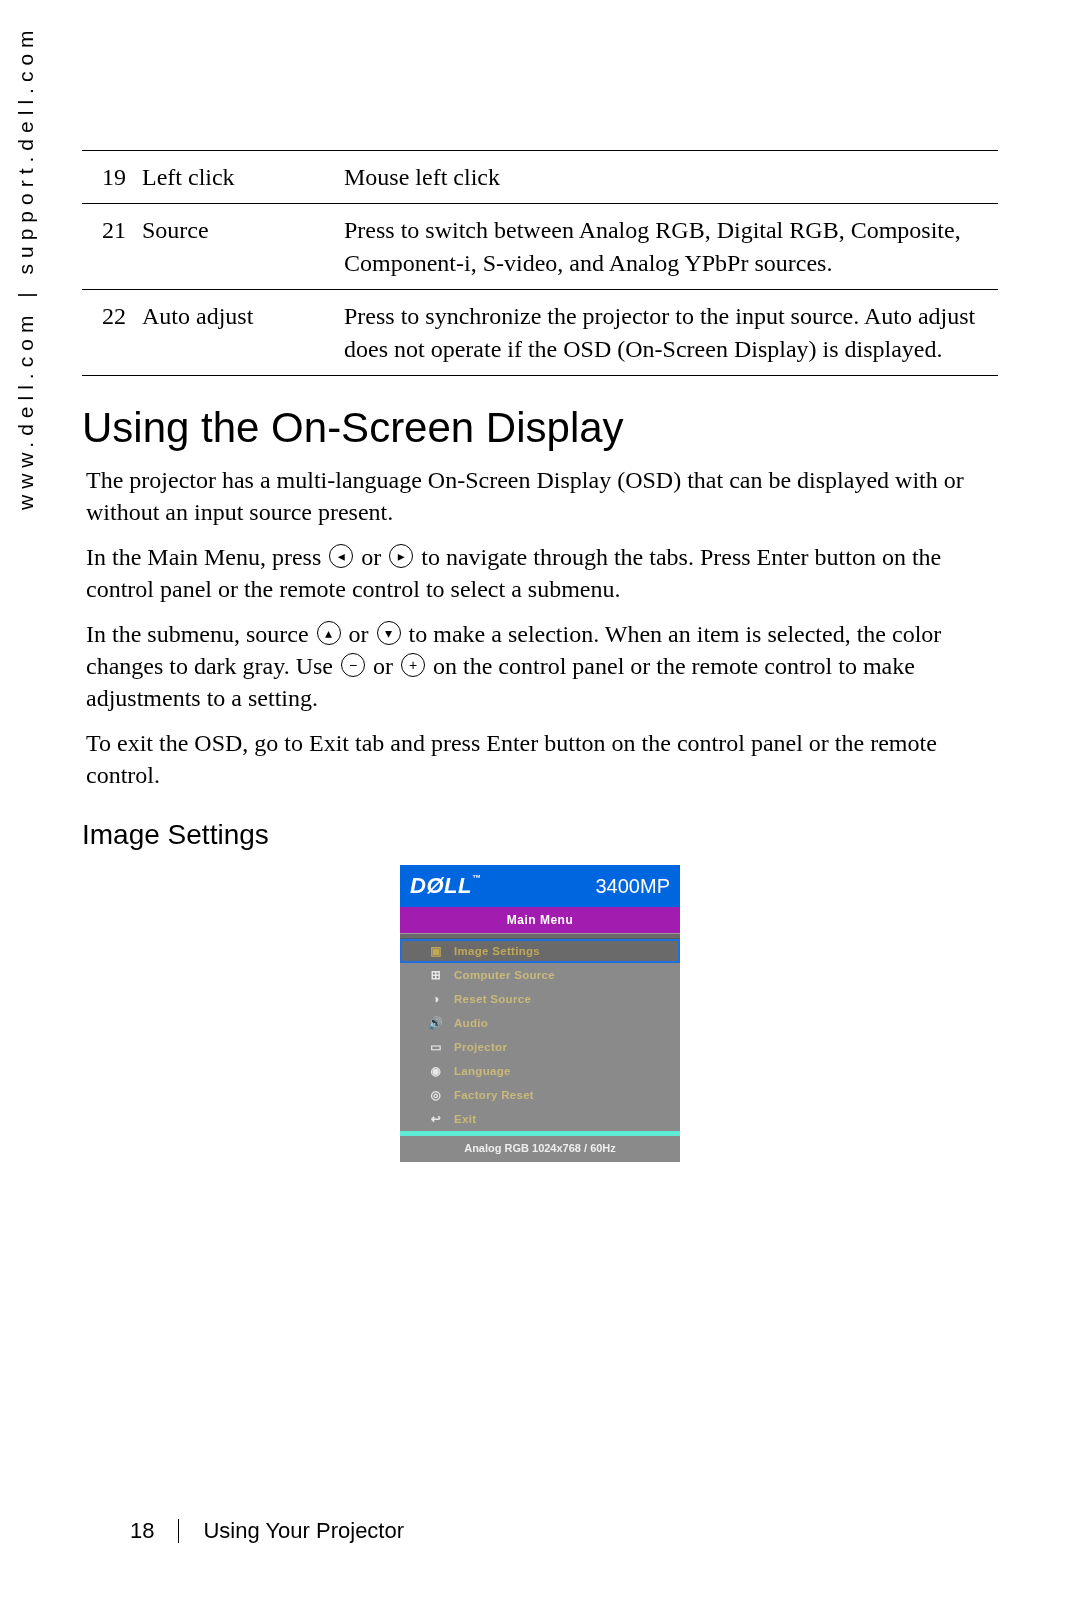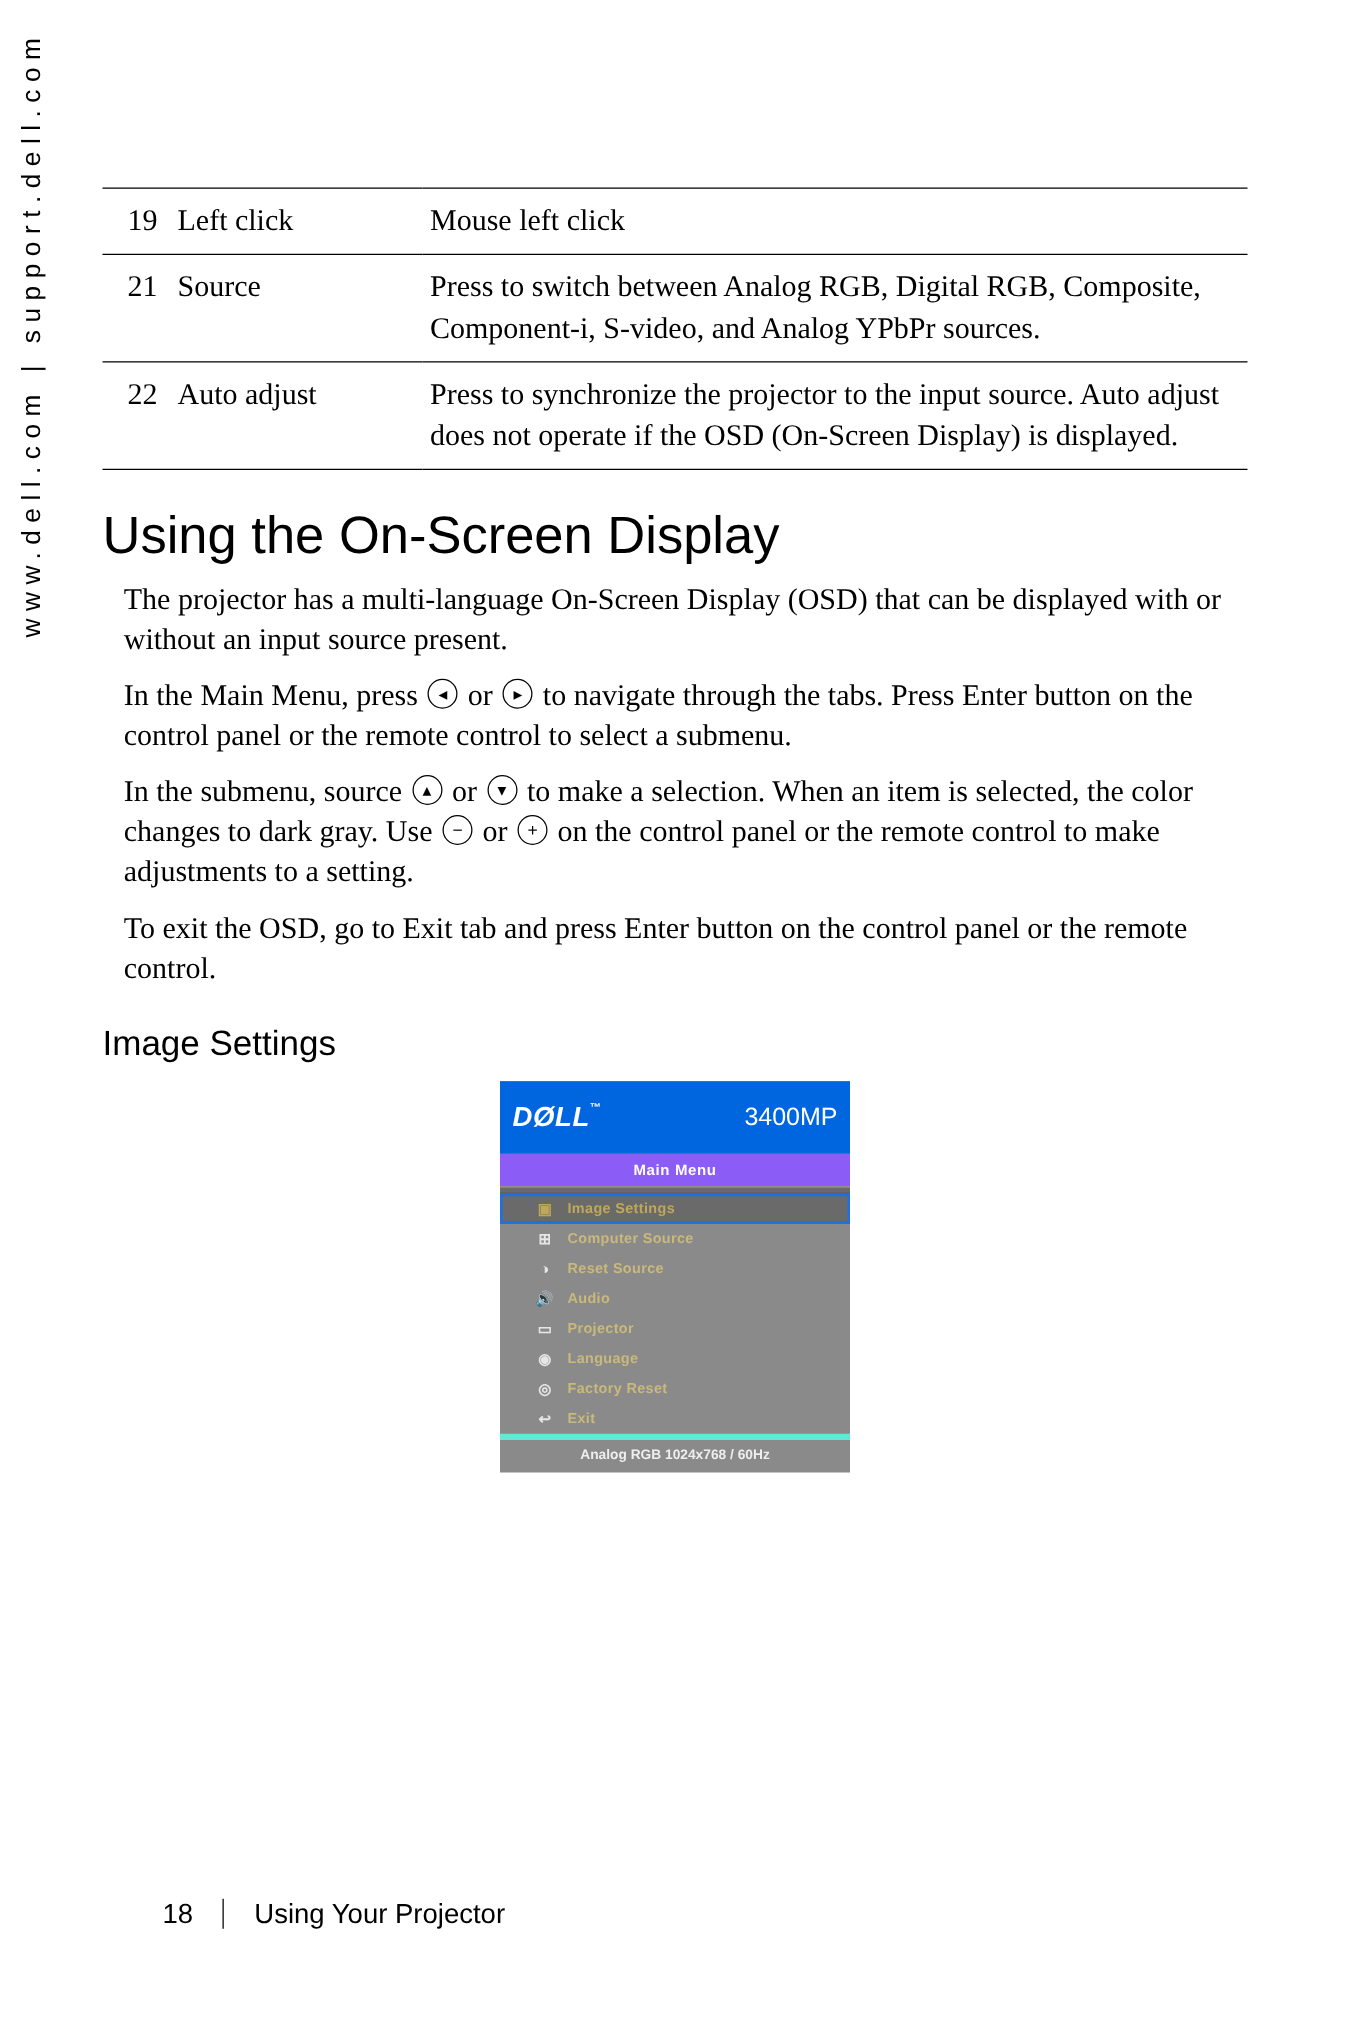--- a/index.html
+++ b/index.html
@@ -62,21 +62,21 @@
   }
   h1.section {
     font-family: Arial, Helvetica, sans-serif;
     font-weight: 400;
     font-size: 42px;
     margin: 28px 0 8px 0;
   }
   p.body {
     font-size: 24px;
     line-height: 1.35;
-    margin: 12px 17px;
+    margin: 12px 4px;
   }
   .inline-icon {
     display: inline-block;
     width: 22px;
     height: 22px;
     border: 1px solid #000;
     border-radius: 50%;
     vertical-align: -3px;
     position: relative;
     margin: 0 2px;
@@ -103,40 +103,40 @@
     justify-content: center;
   }
   .osd {
     width: 280px;
     background: #8a8a8a;
     font-family: Arial, Helvetica, sans-serif;
     color: #fff;
   }
   .osd-header {
     background: #0066e0;
-    height: 58px;
+    height: 42px;
     display: flex;
     align-items: center;
     justify-content: space-between;
     padding: 0 10px;
     font-size: 20px;
   }
   .osd-brand {
     font-style: italic;
     font-weight: bold;
     font-size: 22px;
     letter-spacing: 0.5px;
   }
   .osd-brand sup {
     font-size: 9px;
     font-style: normal;
     vertical-align: top;
   }
   .osd-title {
-    background: #8b5cf6;
+    background: #a21caf;
     text-align: center;
     font-size: 12px;
     font-weight: bold;
     padding: 6px 0;
     letter-spacing: 0.5px;
   }
   .osd-divider2 {
     height: 4px;
     background: #6a6a6a;
     border-top:1px solid #9a9a9a;

